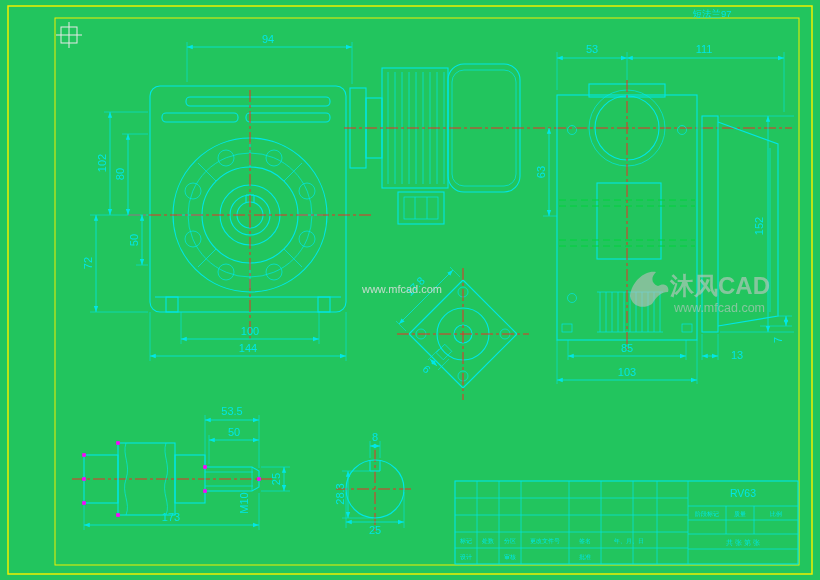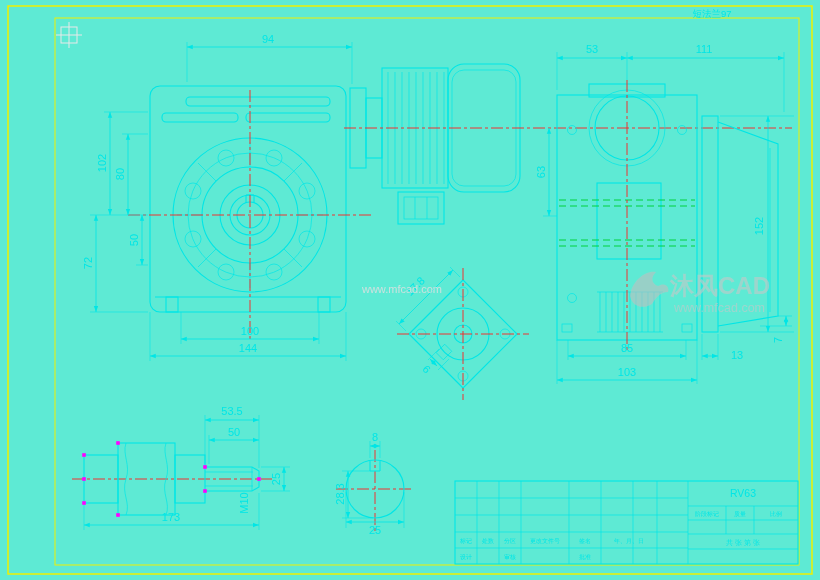--- a/index.html
+++ b/index.html
@@ -1,16 +1,16 @@
 <!DOCTYPE html>
 <html><head>
 <meta charset="utf-8">
 <style>
   html,body{margin:0;padding:0;background:#000;}
-  #stage{position:relative;width:820px;height:580px;background:#5eead4;overflow:hidden;}
+  #stage{position:relative;width:820px;height:580px;background:#22c55e;overflow:hidden;}
   svg{position:absolute;left:0;top:0;}
   
   .o{stroke:#00e6e6;fill:none;stroke-width:1.1;}
   .t{stroke:#00e6e6;fill:none;stroke-width:.7;}
   .d{stroke:#00e6e6;fill:none;stroke-width:.8;}
   .x{stroke:#00e6e6;fill:none;stroke-width:.6;}
   .r{stroke:#ff2020;fill:none;stroke-width:.9;stroke-dasharray:12 3 3 3;}
   .g{stroke:#00d23c;fill:none;stroke-width:1;stroke-dasharray:7 4;}
   .m{fill:#ff00ff;stroke:none;}
   .yl{stroke:#f0f000;fill:none;}

